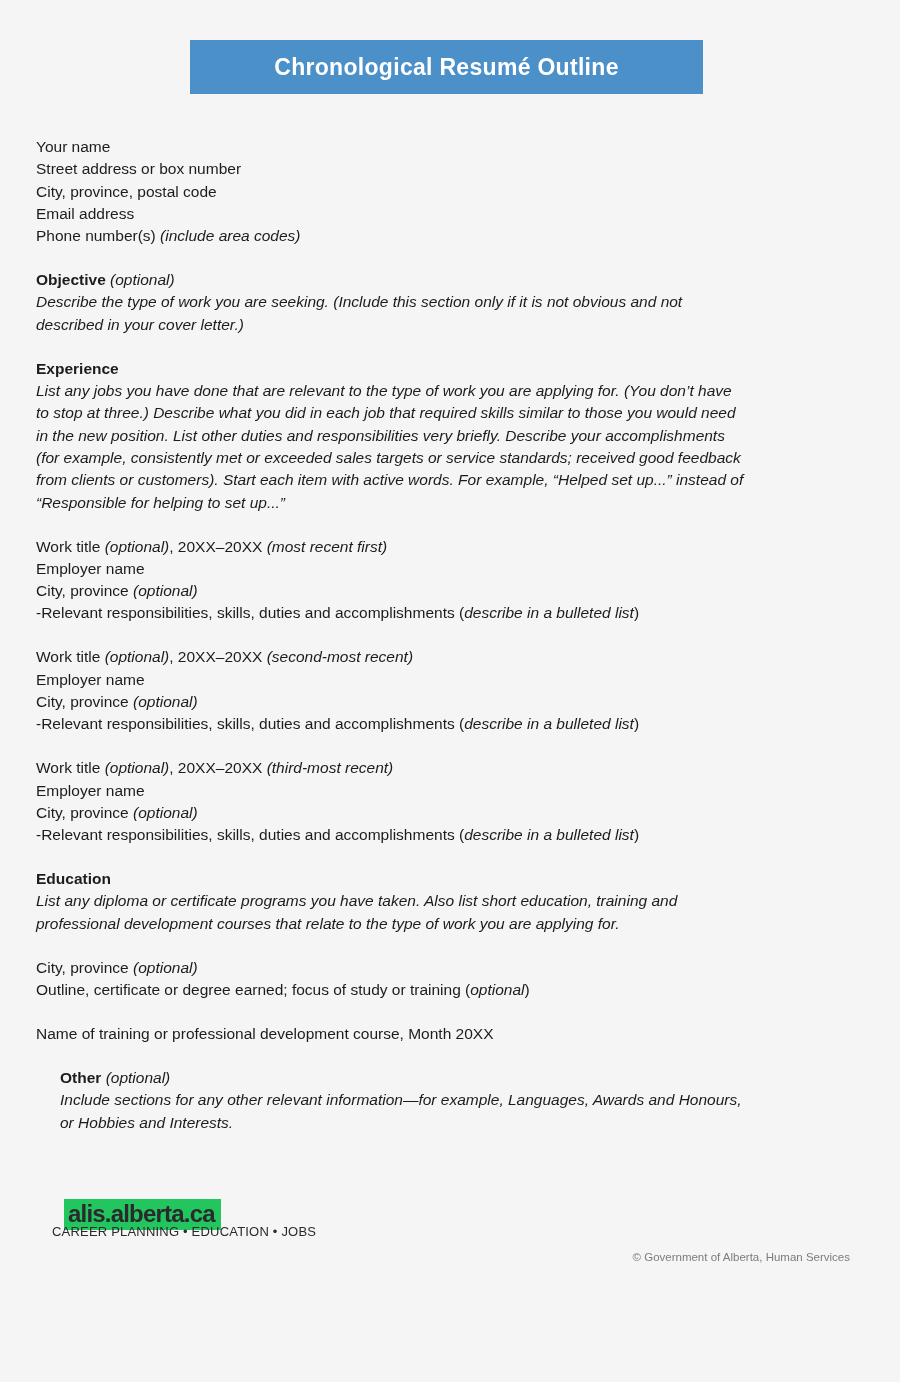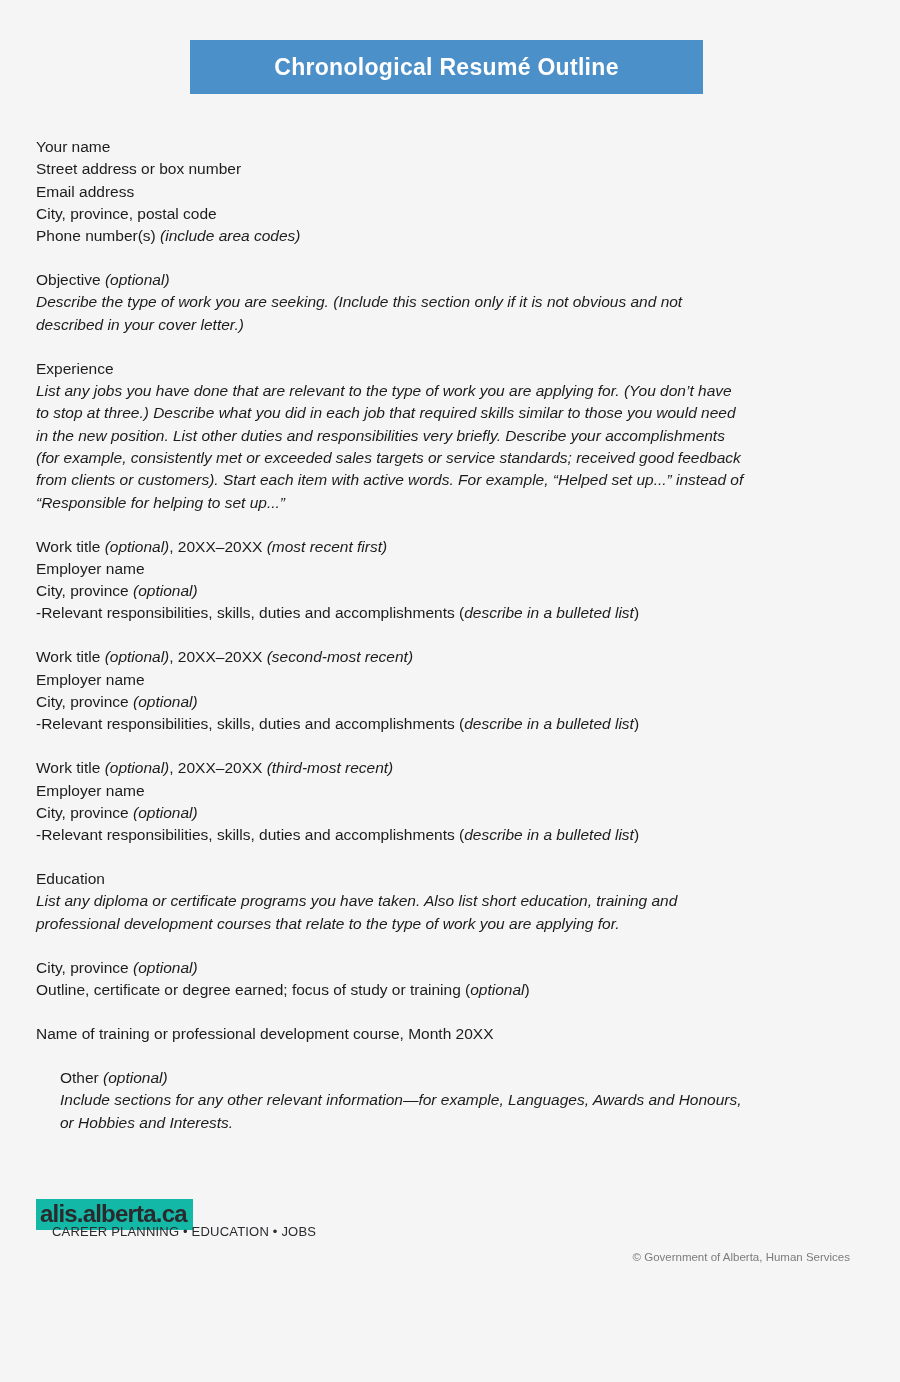--- a/index.html
+++ b/index.html
@@ -24,26 +24,26 @@
   .doc {
     position:absolute;
     left:36px; top:136px;
     width:812px;
     font-size:15.5px;
     line-height:22.3px;
   }
   .block { margin-bottom:21.7px; }
   .block:last-child { margin-bottom:0;margin-left:24px; }
   .line { white-space:pre-wrap; }
-  .b { font-weight:normal;text-align:right; }
+  .b { font-weight:bold;text-align:right; }
   .i { font-style:italic; }
   .footer-logo-box {
     position:absolute;
-    left:36px; top:1199px;
-    background:#14b8a6;
+    left:64px; top:1199px;
+    background:#22c55e;
     padding:1px 6px 2px 4px;
   }
   .footer-logo-title {
     font-size:24px;
     font-weight:bold;
     letter-spacing:-0.8px;
     color:#2a2a2e;
   }
   .footer-logo-tagline {
     position:absolute;
@@ -64,22 +64,22 @@
 <body style="background: rgb(245, 245, 246);">
 
 <header class="banner" style="background: rgb(75, 144, 201); color: rgb(255, 255, 255);">
   <span class="banner-title">Chronological Resumé Outline</span>
 </header>
 
 <main class="doc" style="color: rgb(28, 28, 28);">
     <div class="block">
       <div class="line"><span>Your name</span></div>
       <div class="line"><span>Street address or box number</span></div>
+      <div class="line"><span>City, province, postal code</span></div>
       <div class="line"><span>Email address</span></div>
-      <div class="line"><span>City, province, postal code</span></div>
       <div class="line"><span>Phone number(s) </span><span class="i">(include area codes)</span></div>
     </div>
     <div class="block">
       <div class="line"><span class="b">Objective</span><span class="i"> (optional)</span></div>
       <div class="line"><span class="i">Describe the type of work you are seeking. (Include this section only if it is not obvious and not</span></div>
       <div class="line"><span class="i">described in your cover letter.)</span></div>
     </div>
     <div class="block">
       <div class="line"><span class="b">Experience</span></div>
       <div class="line"><span class="i">List any jobs you have done that are relevant to the type of work you are applying for. (You don’t have</span></div>

